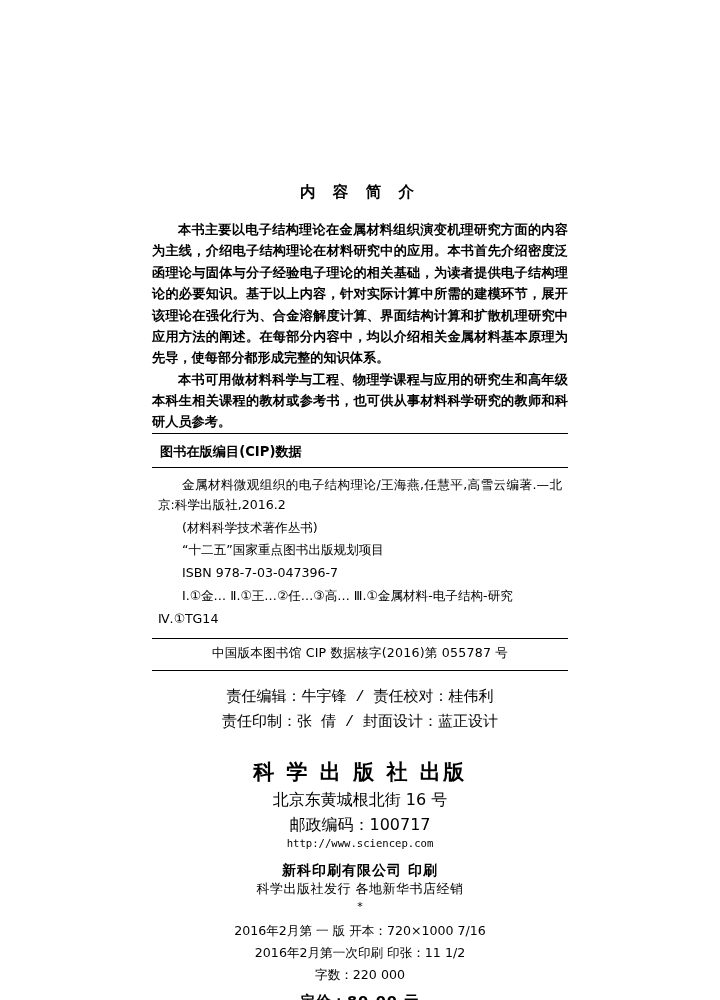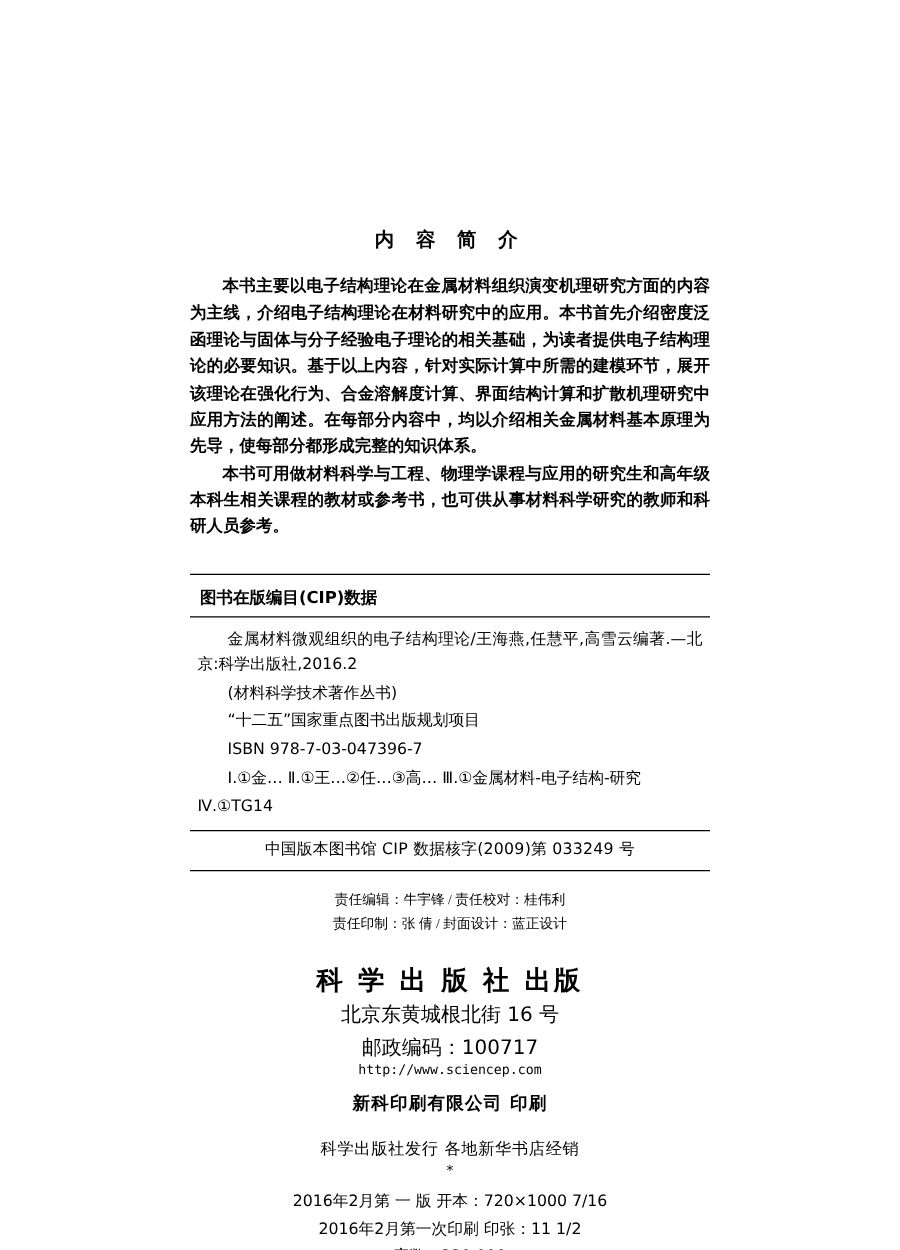--- a/index.html
+++ b/index.html
@@ -42,21 +42,20 @@
     font-size: 13.2px;
     line-height: 1.62;
     text-align: justify;
     text-indent: 26px;
     font-family: "DejaVu Sans", "Liberation Sans", sans-serif;
     font-weight: bold;
   }
 
   
   .cip-block {
-    margin-top: 26px;
     border-top: 1.6px solid #000;
     border-bottom: 1.6px solid #000;
     padding: 5px 0 6px 0;
   }
   .cip-heading {
     font-size: 13.2px;
     font-weight: bold;
     padding: 4px 0 6px 8px;
     border-bottom: 1.1px solid #000;
   }
@@ -80,23 +79,23 @@
     text-align: center;
     font-size: 12.6px;
     padding: 6px 0 2px 0;
     letter-spacing: 0.2px;
   }
 
   
   .credits {
     margin-top: 14px;
     text-align: center;
-    font-size: 11px;
+    font-size: 15px;
     line-height: 1.7;
-    font-family: Liberation Serif, serif;
+    font-family: Liberation Mono, monospace;
   }
   .credits div { white-space: nowrap; }
 
   
   .publisher {
     margin-top: 22px;
     text-align: center;
   }
   .pub-name {
     font-size: 21px;
@@ -115,21 +114,21 @@
     font-family: "DejaVu Sans Mono", "Liberation Mono", monospace;
   }
   .printer {
     margin-top: 10px;
     font-size: 14px;
     font-weight: bold;
     letter-spacing: 1px;
     font-family: "DejaVu Serif", "Liberation Serif", serif;
   }
   .distrib {
-    margin-top: 18px;
+    margin-top: 0;
     font-size: 13px;
     letter-spacing: 0.5px;
   }
   .star {
     margin-top: 3px;
     font-size: 11px;
     line-height: 1;
   }
 
   
@@ -164,21 +163,21 @@
     <div class="cip-block">
       <div class="cip-heading">图书在版编目(CIP)数据</div>
       <div class="cip-body">
         <p class="indent">金属材料微观组织的电子结构理论/王海燕,任慧平,高雪云编著.—北京:科学出版社,2016.2</p>
         <p class="hang">(材料科学技术著作丛书)</p>
         <p class="hang">“十二五”国家重点图书出版规划项目</p>
         <p class="hang">ISBN 978-7-03-047396-7</p>
         <p class="indent">Ⅰ.①金…   Ⅱ.①王…②任…③高…   Ⅲ.①金属材料-电子结构-研究</p>
         <p>Ⅳ.①TG14</p>
       </div>
-      <div class="cip-footer">中国版本图书馆 CIP 数据核字(2009)第 033249 号</div>
+      <div class="cip-footer">中国版本图书馆 CIP 数据核字(2016)第 055787 号</div>
     </div>
 
     <div class="credits">
       <div>责任编辑：牛宇锋 / 责任校对：桂伟利</div>
       <div>责任印制：张  倩 / 封面设计：蓝正设计</div>
     </div>
 
     <div class="publisher">
       <div class="pub-name">科 学 出 版 社 出版</div>
       <div class="pub-addr">北京东黄城根北街 16 号</div>

